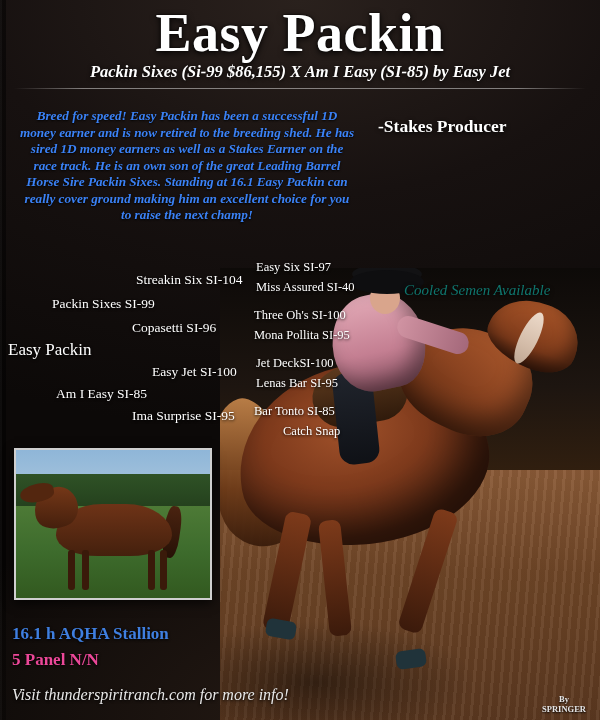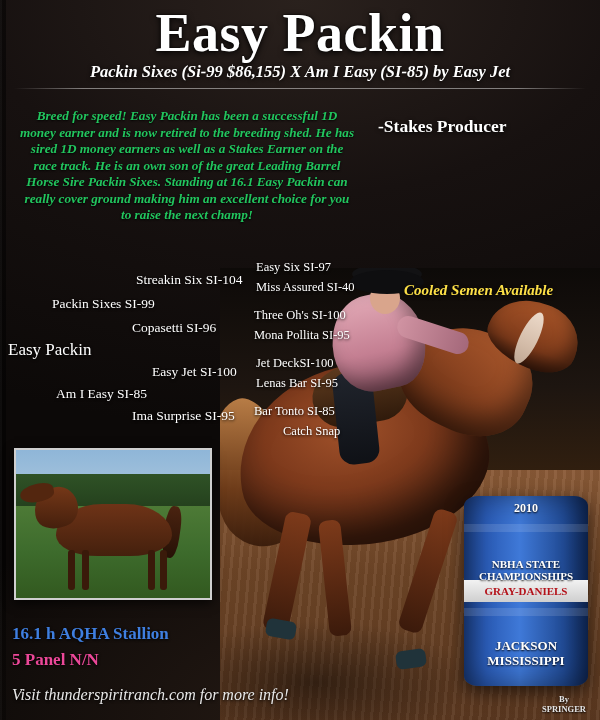--- a/index.html
+++ b/index.html
@@ -40,21 +40,21 @@
   }
   .rule{
     position:absolute;top:88px;left:14px;width:572px;height:1px;
     background:linear-gradient(90deg,rgba(255,255,255,0) 0%,rgba(255,255,255,0.45) 12%,rgba(255,255,255,0.45) 88%,rgba(255,255,255,0) 100%);
     z-index:3;
   }
 
   
   .blurb{
     position:absolute;top:108px;left:18px;width:338px;
-    color:#22c55e;font-style:italic;font-weight:bold;
+    color:#3b82f6;font-style:italic;font-weight:bold;
     font-size:13.2px;line-height:16.5px;text-align:center;
     text-shadow:0 1px 2px rgba(0,0,0,0.95);
     z-index:3;
   }
 
   
   .bullets{
     position:absolute;top:112px;left:378px;width:218px;
     z-index:3;
   }
@@ -71,21 +71,21 @@
     text-shadow:0 1px 3px #000;
   }
   .p-root{left:8px;top:84px;font-size:17px;}
   .p-g1{font-size:13.5px;}
   .p-g2{font-size:13.5px;}
   .p-g3{font-size:12.5px;}
 
   
   .cooled{
     position:absolute;top:281px;left:404px;width:160px;
-    color:#fde047;font-weight:bold;font-style:italic;font-size:15px;line-height:19px;
+    color:#0f766e;font-weight:normal;font-style:italic;font-size:15px;line-height:19px;
     text-shadow:0 1px 4px #000;z-index:5;
   }
 
   
   .photo-main{
     position:absolute;right:0;top:268px;width:380px;height:452px;
     overflow:hidden;z-index:1;
   }
   .ground{
     position:absolute;left:0;bottom:0;width:380px;height:250px;
@@ -290,35 +290,20 @@
   <div class="horse-neck"></div>
   <div class="horse-head"></div>
   <div class="blaze"></div>
   <div class="rider-leg"></div>
   <div class="rider-body"></div>
   <div class="rider-arm"></div>
   <div class="rider-head"></div>
   <div class="hat-top"></div>
   <div class="hat"></div>
 
-  <div class="barrel">
-    <div class="band b1"></div>
-    <div class="white-band"></div>
-    <div class="band b2"></div>
-    <div class="barrel-txt bt1">2010</div>
-    <div class="barrel-txt bt2">
-      <span>NBHA STATE</span><br>
-      <span>CHAMPIONSHIPS</span>
-    </div>
-    <div class="barrel-txt bt3">GRAY-DANIELS</div>
-    <div class="barrel-txt bt4">
-      <span>JACKSON</span><br>
-      <span>MISSISSIPPI</span>
-    </div>
-  </div>
 </div>
 
 <div class="title">Easy Packin</div>
 <div class="subtitle">Packin Sixes (Si-99 $86,155) X Am I Easy (SI-85) by Easy Jet</div>
 <div class="rule"></div>
 
 <div class="blurb">Breed for speed!  Easy Packin has been a successful 1D money earner and is now retired to the breeding shed.  He has sired 1D money earners as well as a Stakes Earner on the race track.  He is an own son of the great Leading Barrel Horse Sire Packin Sixes.  Standing at 16.1 Easy Packin can really cover ground making him an excellent choice for you to raise the next champ!</div>
 
 <div class="bullets">
   <div>-Stakes Producer</div>

